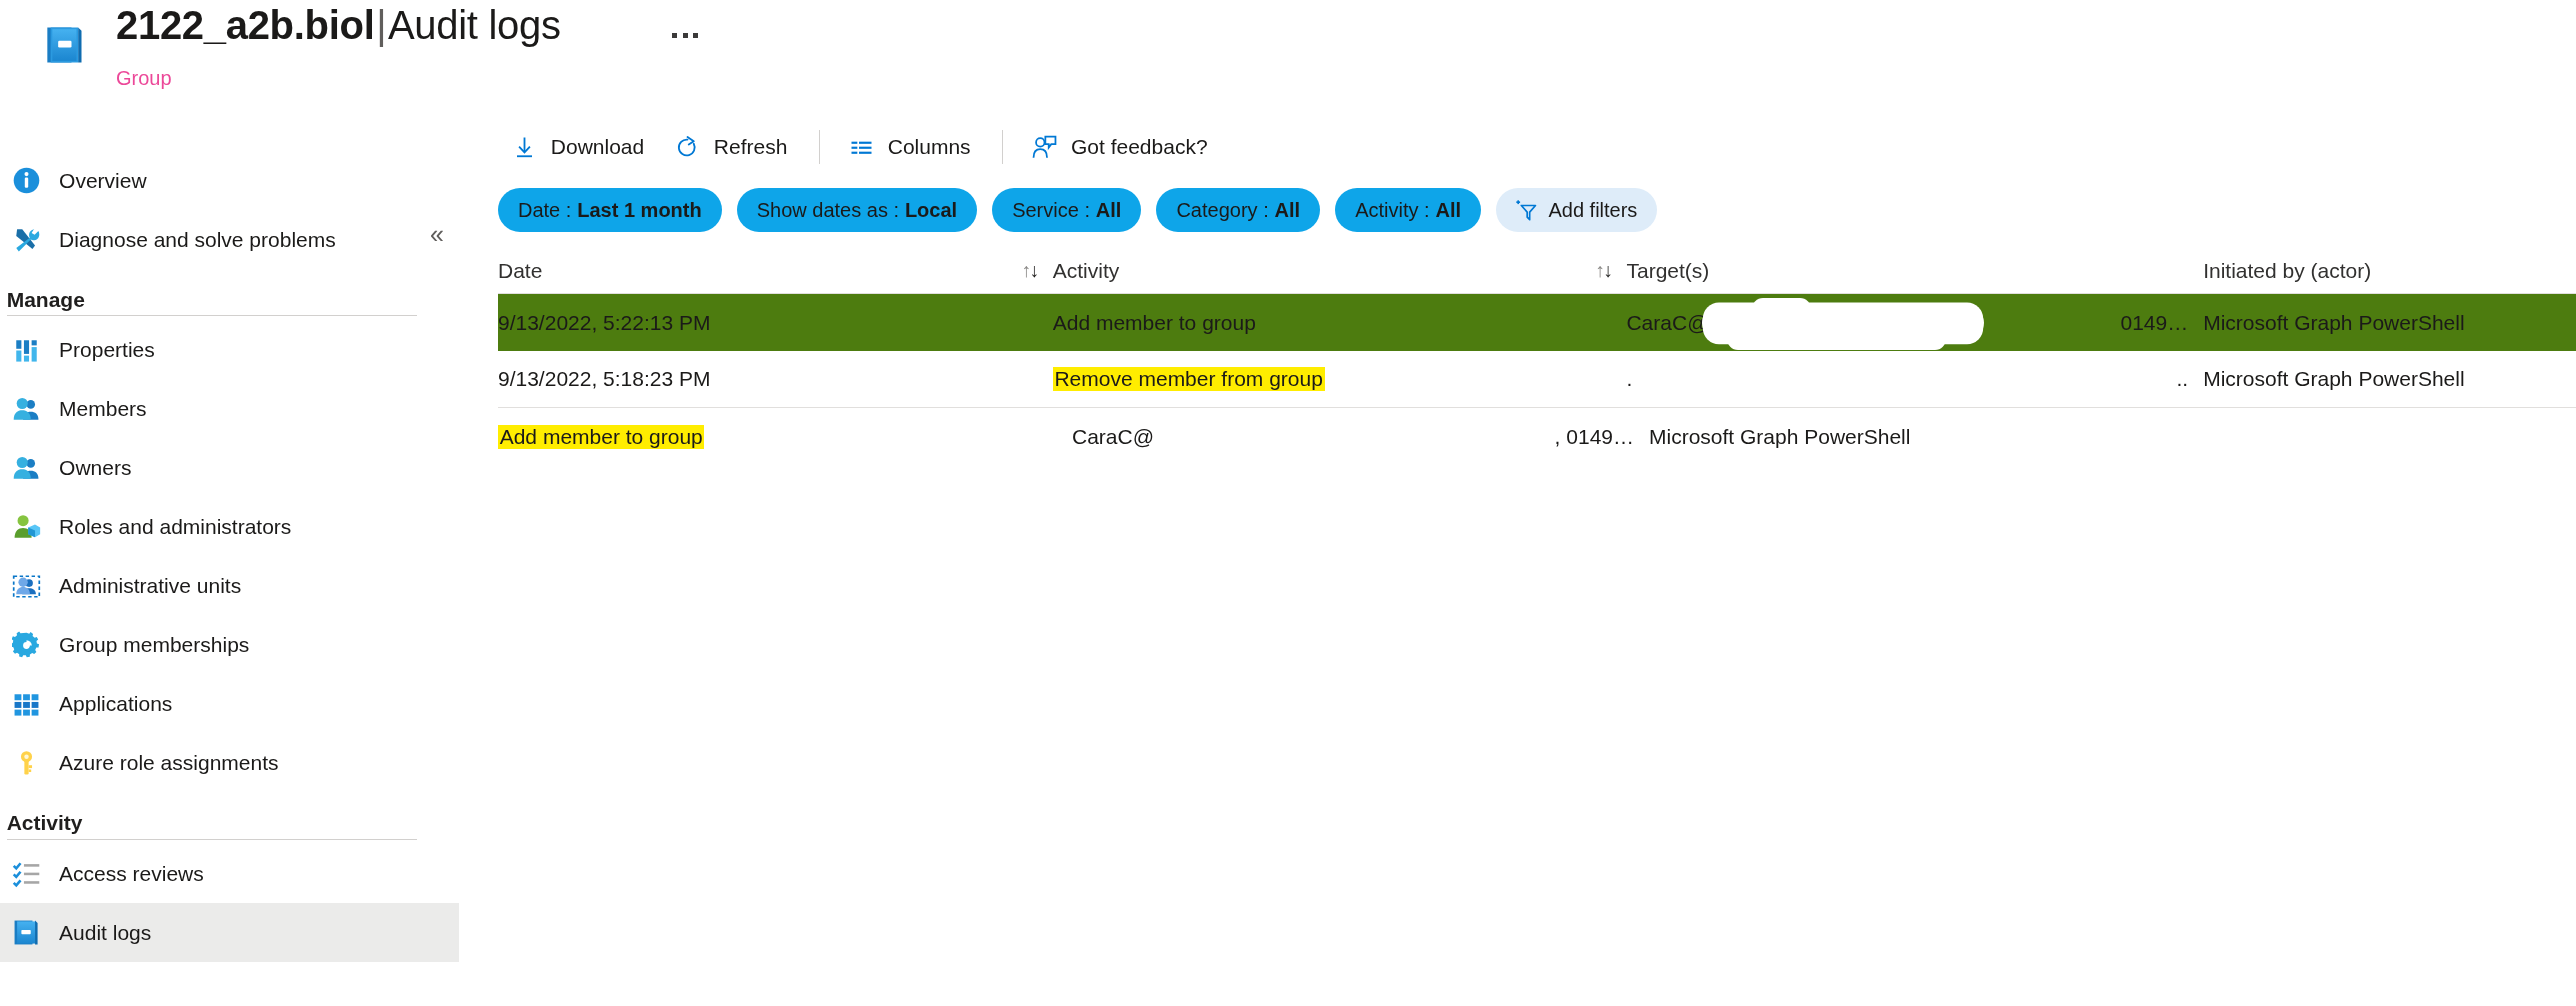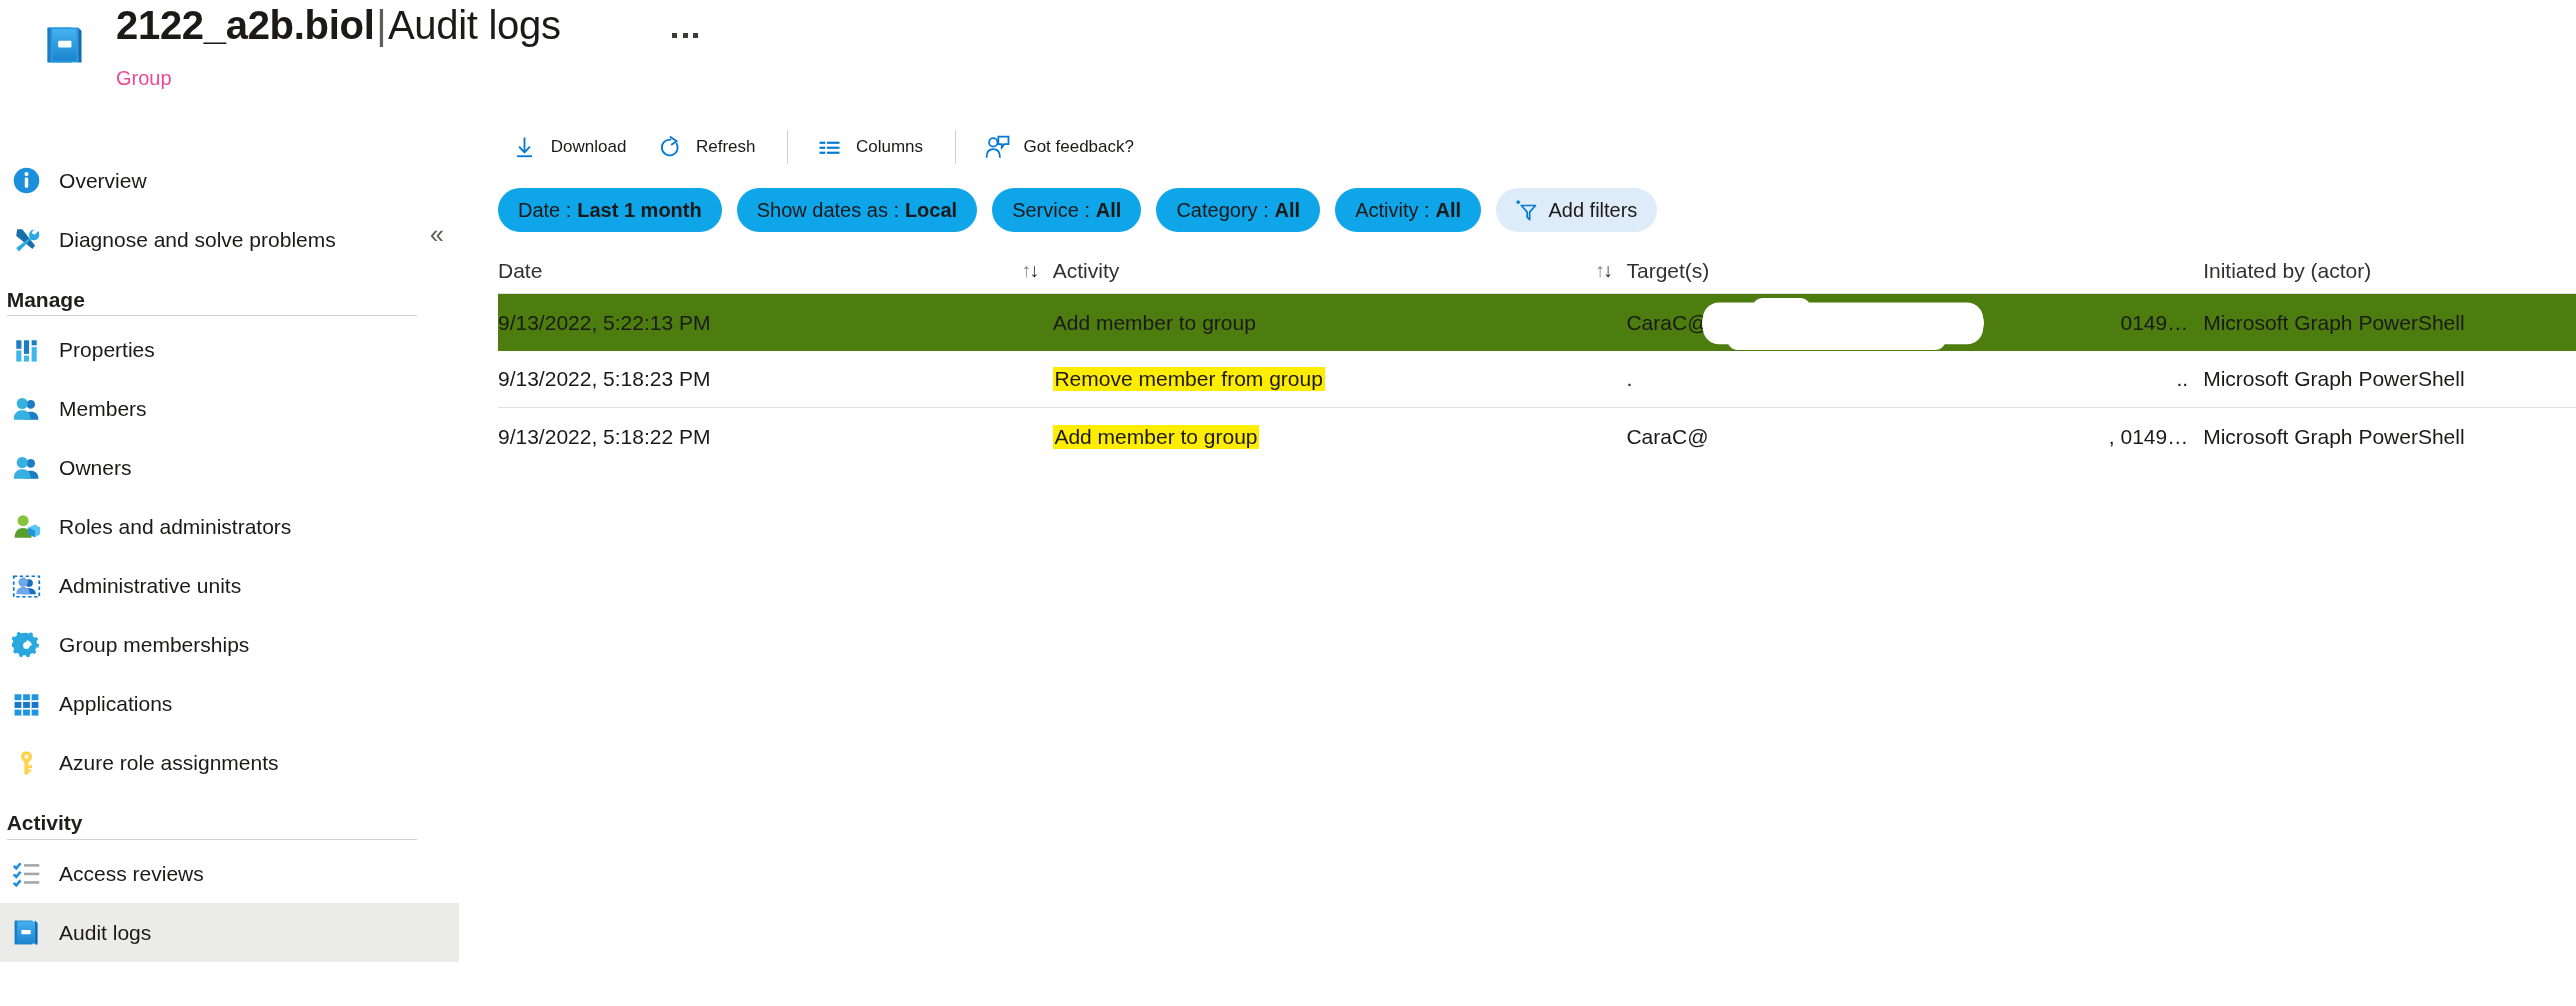--- a/index.html
+++ b/index.html
@@ -59,21 +59,21 @@
     padding-left: 6.7px; margin-top: 18.5px; margin-bottom: 3.4px;
   }
   .nav-rule { height: 0.8px; background: #d2d0ce; width: 410px; margin-left: 6.7px; margin-bottom: 5px; }
 
   
   .main { position: absolute; left: 459px; top: 101px; width: 2117px; height: 905px; background: #fff; }
 
   .toolbar { position: absolute; left: 39px; top: 20px; height: 52px; display: flex; align-items: center; }
   .tb-btn {
     display: flex; align-items: center; height: 47px; padding: 0 11.8px; margin-right: 5px;
-    font-size: 17px; color: #1b1a19; cursor: pointer; background: transparent; border: none;
+    font-size: 21px; color: #1b1a19; cursor: pointer; background: transparent; border: none;
     font-family: "Liberation Sans", sans-serif; white-space: nowrap;
   }
   .tb-btn .tb-ico { width: 30px; min-width: 30px; height: 30px; margin-right: 11px; display:flex; align-items:center; justify-content:center; }
   .tb-sep { width: 0.8px; height: 34px; background: #d2d0ce; margin: 0 15px; }
 
   .filters { position: absolute; left: 39px; top: 87px; display: flex; align-items: center; }
   .pill {
     display: flex; align-items: center; height: 44px; padding: 0 20px; margin-right: 15px;
     background: #0ea5e9; border-radius: 22px; font-size: 20px; color: #1b1a19;
     cursor: pointer; border: none; font-family: "Liberation Sans", sans-serif; white-space: nowrap;
@@ -451,21 +451,20 @@
           <span class="hl">Remove member from group</span>
         </div>
         <div class="td c-target">
           <span class="target-left">.</span>
           <span class="target-right">..</span>
         </div>
         <div class="td c-actor">Microsoft Graph PowerShell</div>
       </div>
 
       <div class="tr">
-        <div class="td c-date">9/13/2022, 5:18:22 PM</div>
         <div class="td c-act">
           <span class="hl">Add member to group</span>
         </div>
         <div class="td c-target">
           <span class="target-left">CaraC@</span>
           <span class="target-right">, 0149…</span>
         </div>
         <div class="td c-actor">Microsoft Graph PowerShell</div>
       </div>
 

